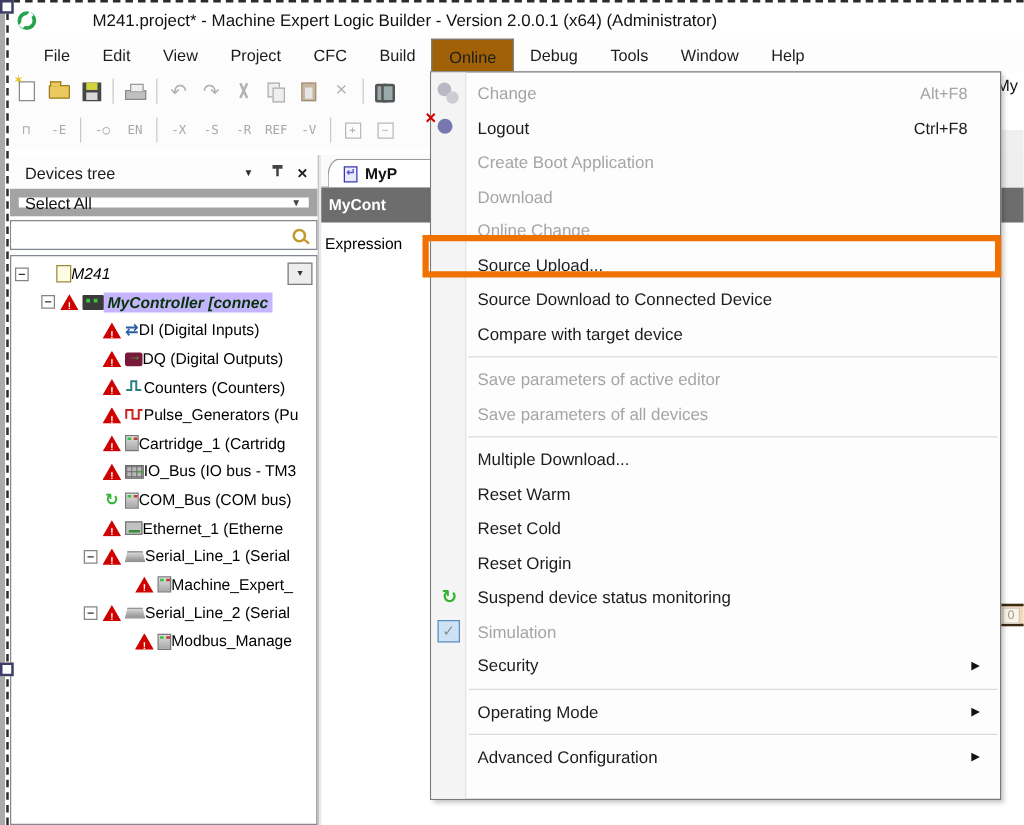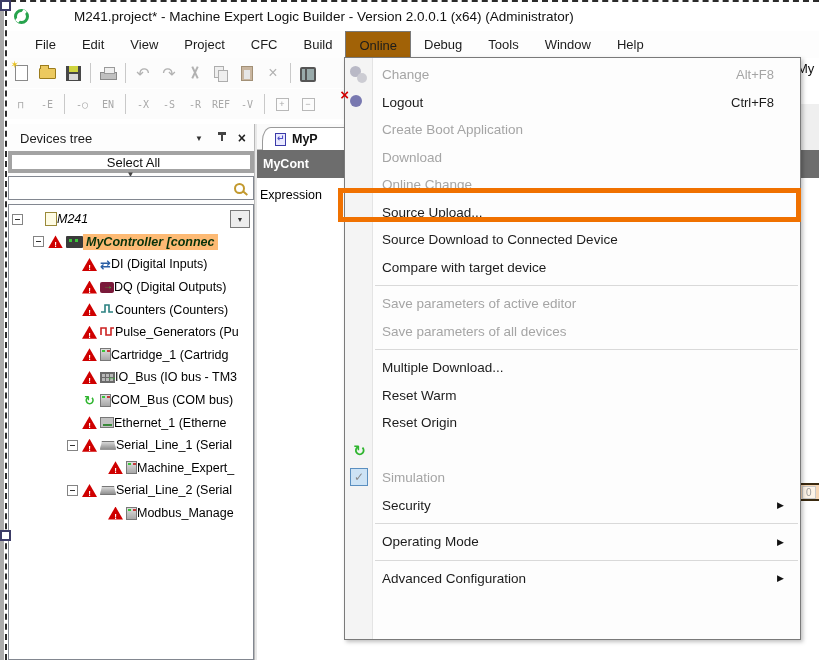--- a/index.html
+++ b/index.html
@@ -54,32 +54,32 @@
 
   
   .dev-panel { position:absolute; left:8px; top:124px; width:246px; height:536px; background:#fdfdfd; }
   .dev-header { position:absolute; left:0; top:2px; width:246px; height:24px; display:flex; align-items:center; font-size:13px; color:#1c1c1c; }
   .dev-header .spacer { flex:1; }
   .hdr-caret { font-size:8px; color:#333; padding:0 7px; }
   .pin-icon { position:relative; width:10px; height:12px; margin:0 7px; }
   .pin-icon::before { content:""; position:absolute; left:4px; top:1px; width:2px; height:8px; background:#444; }
   .pin-icon::after { content:""; position:absolute; left:1px; top:0; width:8px; height:3px; background:#444; }
   .close-x { font-size:14px; font-weight:bold; color:#222; padding:0 8px 0 4px; }
-  .dev-combo { position:absolute; left:0; top:27px; width:246px; height:22px; border:4px solid #a3a3a3; background:#fff; display:flex; align-items:center; font-size:13px; color:#111; padding-left:5px;flex-direction:column; }
+  .dev-combo { position:absolute; left:0; top:27px; width:246px; height:22px; border:7px solid #a3a3a3; background:#fff; display:flex; align-items:center; font-size:13px; color:#111; padding-left:5px; }
   .dev-combo .spacer { flex:1; }
   .combo-caret { font-size:8px; color:#444; padding-right:6px; }
   .dev-search { position:absolute; left:0; top:52px; width:246px; height:24px; border:1px solid #828790; background:#fff; display:flex; align-items:center; }
   .dev-search input { flex:1; border:none; outline:none; height:18px; font-size:12px; padding-left:4px; }
   .mag-icon { width:11px; height:11px; border:2px solid #c2992e; border-radius:50%; margin-right:8px; position:relative; }
   .mag-icon::after { content:""; position:absolute; left:6px; top:7px; width:6px; height:2px; background:#c2992e; transform:rotate(40deg); }
   .dev-tree { position:absolute; left:0; top:80px; width:246px; height:456px; border:1px solid #828790; background:#fff; overflow:hidden; padding-top:3px; }
   .tree-row { height:22.6px; display:flex; align-items:center; white-space:nowrap; font-size:12.5px; color:#000; position:relative; }
   .tree-label { margin-left:0; }
   .tree-label.italic { font-style:italic; }
-  .tree-label.selected { background:#fdba74; font-weight:bold; font-style:italic; color:#07320a; padding:1px 3px; }
+  .tree-label.selected { background:#c4b5fd; font-weight:bold; font-style:italic; color:#07320a; padding:1px 3px; }
   .expander { width:11px; height:11px; border:1px solid #848484; background:#fff; position:relative; flex:0 0 auto; margin-right:4px; }
   .expander::after { content:""; position:absolute; left:2px; top:4px; width:5px; height:1px; background:#333; }
   .warn-icon { width:15px; height:13px; clip-path:polygon(50% 0,100% 100%,0 100%); background:#cf0000; position:relative; flex:0 0 auto; }
   .warn-icon::after { content:"!"; position:absolute; left:0; right:0; bottom:-1px; text-align:center; color:#fff; font-size:8px; font-weight:bold; }
   .refresh-icon { color:#2fb52f; font-weight:bold; font-size:13px; width:15px; text-align:center; flex:0 0 auto; }
   .ti { margin-left:3px; flex:0 0 auto; }
   .ic-project { width:12px; height:14px; background:#fffce4; border:1px solid #9a8a3a; position:relative; }
   .ic-project::before { content:""; position:absolute; left:2px; top:-3px; width:12px; height:14px; background:#f2f2e2; border:1px solid #9a8a3a; z-index:-1; }
   .ic-controller { width:17px; height:12px; background:#3a3a3a; border-radius:1px; position:relative; }
   .ic-controller::after { content:""; position:absolute; left:3px; top:3px; width:3px; height:3px; background:#39c439; box-shadow:6px 0 0 #39c439; }
@@ -394,24 +394,28 @@
       <span class="lab">Save parameters of all devices</span>
     </div>
     <div class="menu-sep"></div>
     <div class="menu-item">
       <span class="lab">Multiple Download...</span>
     </div>
     <div class="menu-item">
       <span class="lab">Reset Warm</span>
     </div>
     <div class="menu-item">
+      <span class="lab">Reset Cold</span>
+    </div>
+    <div class="menu-item">
       <span class="lab">Reset Origin</span>
     </div>
     <div class="menu-item">
       <span class="mi-icon mi-refresh">↻</span>
+      <span class="lab">Suspend device status monitoring</span>
     </div>
     <div class="menu-item disabled">
       <span class="mi-icon">
         <span class="ic-simcheck">✓</span>
       </span>
       <span class="lab">Simulation</span>
     </div>
     <div class="menu-item">
       <span class="lab">Security</span>
       <span class="subarrow">▶</span>

